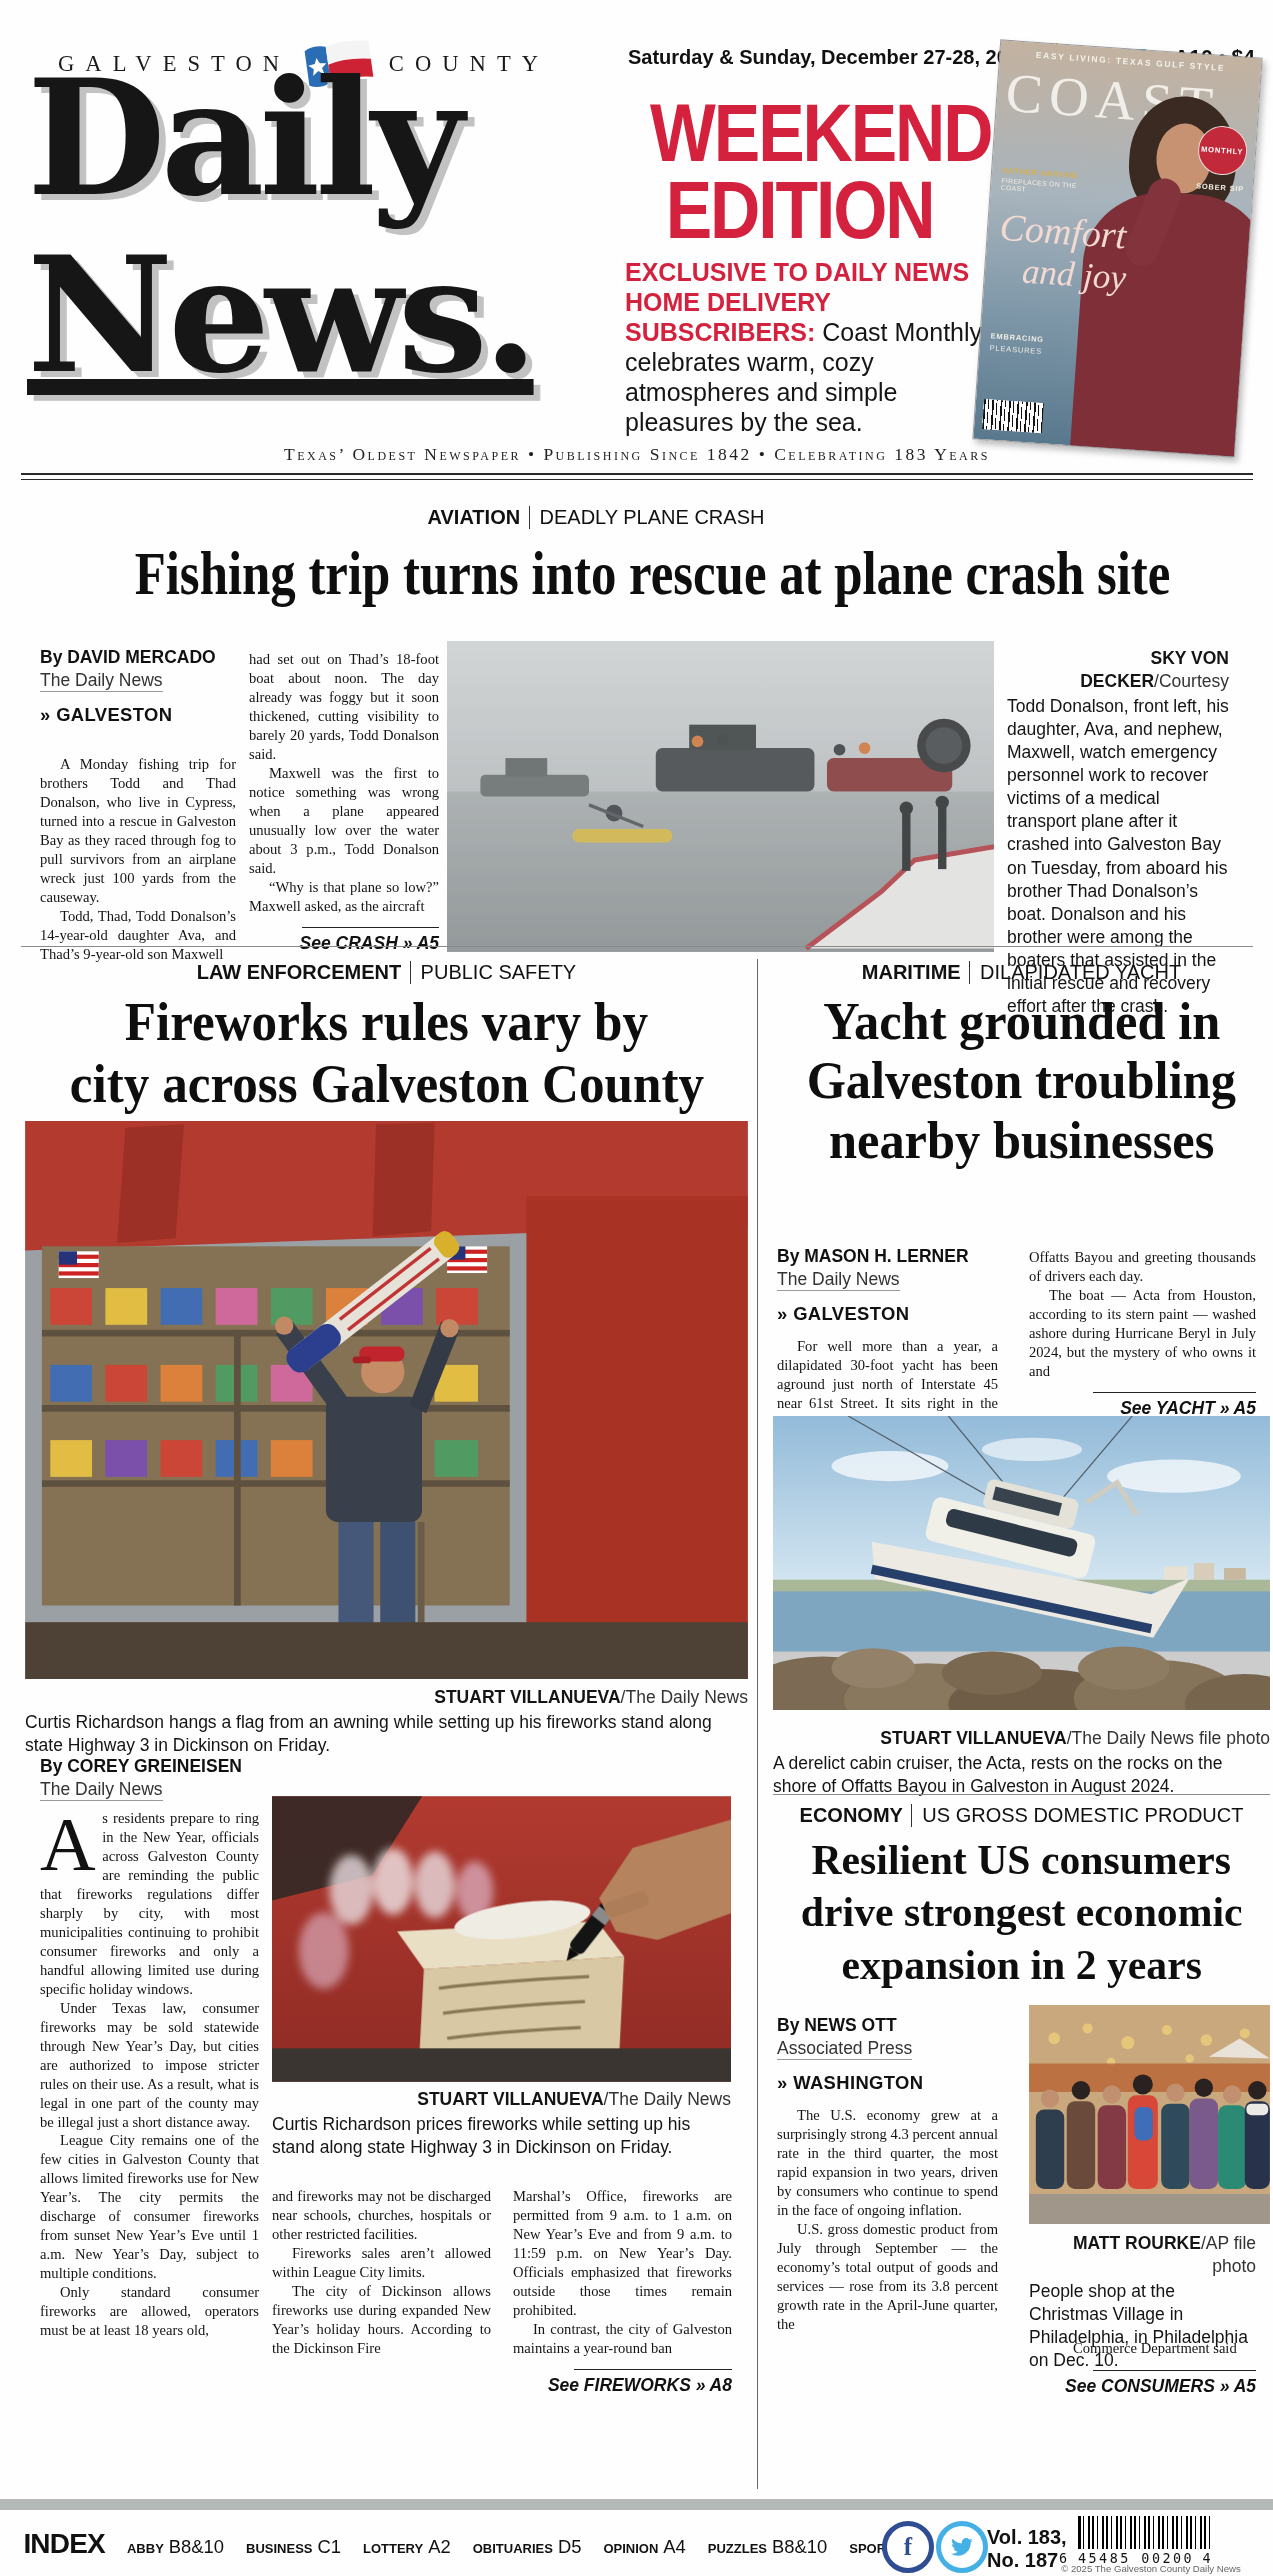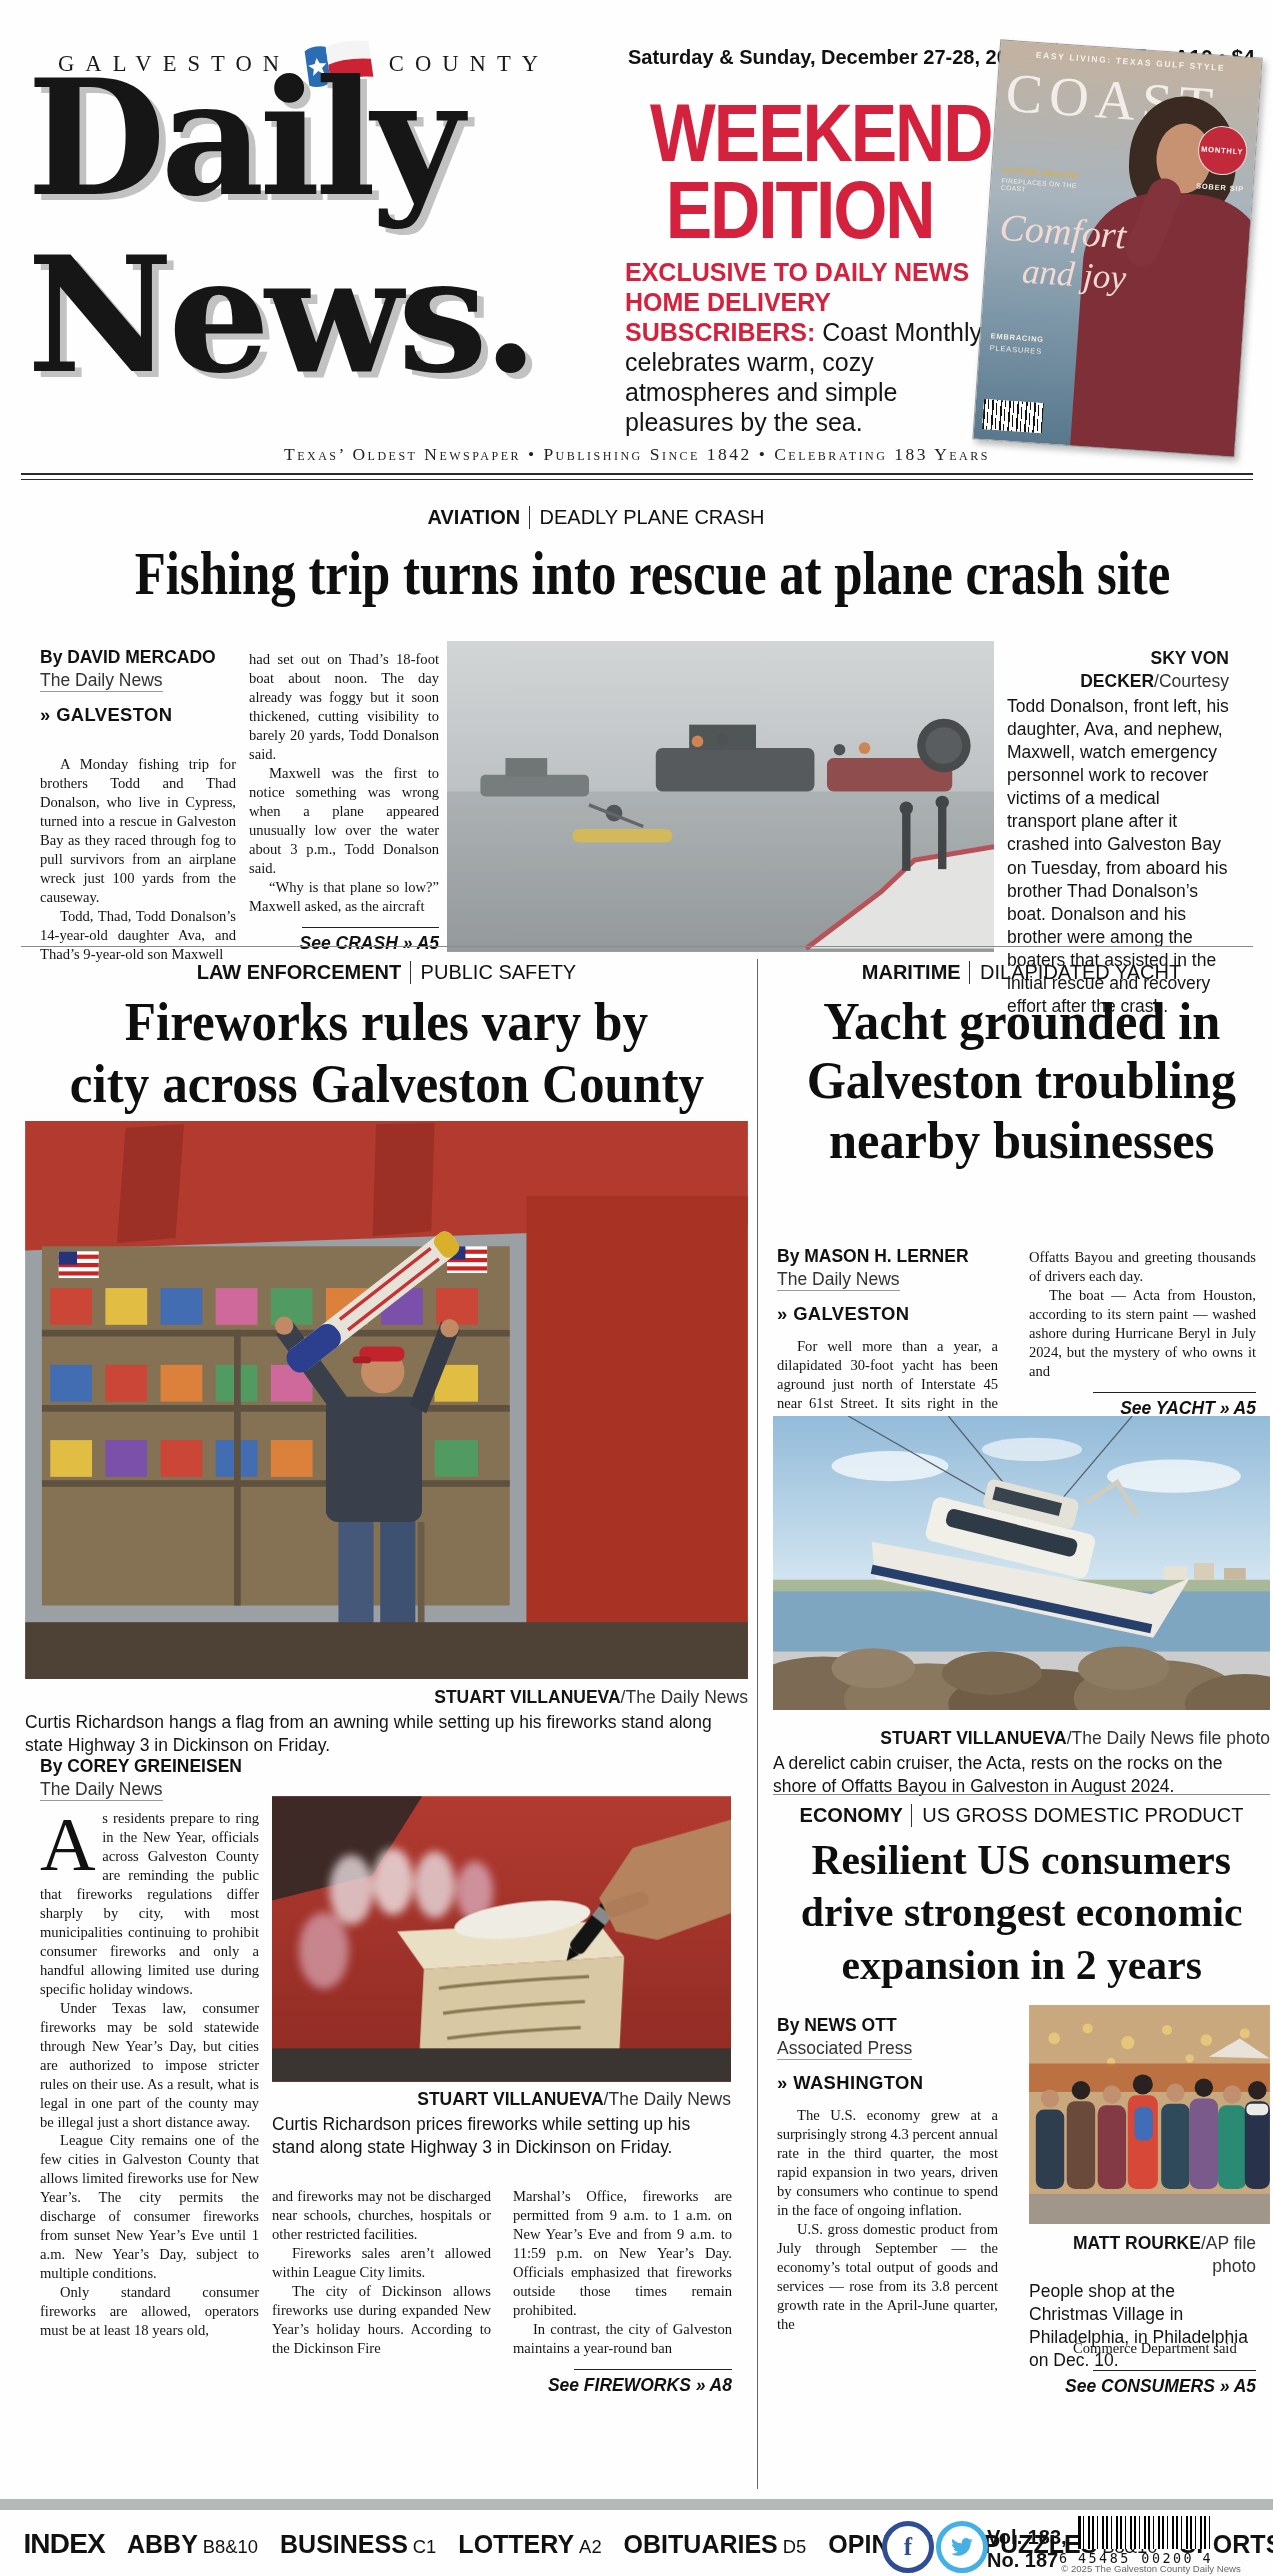--- a/index.html
+++ b/index.html
@@ -80,21 +80,21 @@
   #cover .blurbL2{position:absolute;top:136px;left:10px;width:92px;color:#f0ede4;font-size:6.7px;letter-spacing:0.4px;}
   #cover .blurbR{position:absolute;top:127px;right:8.4px;color:#f0ede4;font-size:7.5px;font-weight:700;letter-spacing:0.8px;}
   #cover .blurbB1{position:absolute;bottom:99px;left:10px;color:#f0ede4;font-size:7.5px;font-weight:700;letter-spacing:0.8px;}
   #cover .blurbB2{position:absolute;bottom:87px;left:10px;color:#f0ede4;font-size:7.5px;letter-spacing:0.8px;}
   #cover .cbar{position:absolute;left:8.4px;bottom:10px;width:60px;height:30px;background:#fff;
     background-image:repeating-linear-gradient(90deg,#111 0 1.7px,#fff 1.7px 4.2px,#111 4.2px 5px,#fff 5px 8.4px);}
 
   
   .footbar{display:flex;align-items:baseline;gap:22px;}
   .footbar .idx{font-size:28px;font-weight:800;letter-spacing:-0.8px;}
-  .fitem b{font-size:25px;font-weight:700;}
+  .fitem b{font-size:13px;font-weight:700;}
   .fitem span{font-size:18.4px;font-weight:400;margin-left:5px;}
   .social{width:42px;height:42px;border-radius:50%;display:flex;align-items:center;justify-content:center;
           background:#fff;font-weight:700;}
   .fb{border:5px solid #2f4d92;color:#2f4d92;font-size:25px;font-family:"Liberation Serif",serif;}
   .tw{border:5px solid #45b0e6;color:#45b0e6;font-size:20px;}
   .vol{font-size:20px;font-weight:700;line-height:1.15;text-align:left;}
   .barcode{width:134px;height:33px;background:#fff;
     background-image:repeating-linear-gradient(90deg,#000 0 2.5px,#fff 2.5px 5px,#000 5px 5.8px,#fff 5.8px 10px,#000 10px 11.7px,#fff 11.7px 14px);}
   .bdigits{display:flex;gap:8.4px;font-family:"DejaVu Sans Mono",monospace;font-size:13.4px;letter-spacing:2.5px;}
   .copyright{font-size:9.6px;color:#666;}
@@ -113,21 +113,21 @@
           <path d="M30 6 Q50 0 82 6 L82 28 Q52 22 30 28 Z" fill="#f4f4f4"></path>
           <path d="M30 28 Q52 22 82 28 L82 50 Q50 44 30 50 Z" fill="#cc2233"></path>
           <path d="M17 18 l3 7 8 1-6 5 2 8-7-5-7 5 2-8-6-5 8-1z" fill="#fff"></path>
         </g>
       </svg>
     </span>
     <span>COUNTY</span>
   </div>
 
   <div class="abs bigtitle" style="left:27px;top:55px;">Daily</div>
-  <div class="abs bigtitle" style="left:27px;top:232px;">News.</div>
+  <div class="abs bigtitle" style="left:27px;top:232px;text-decoration:underline;">News.</div>
 
   <div class="abs datebar" style="left:628px;top:43px;">
     <span>Saturday &amp; Sunday, December 27-28, 2025</span>
     <span style="display:inline-flex;">
       <svg width="37" height="28" viewBox="0 0 44 34">
         <circle cx="20" cy="13" r="9" fill="#f0a828"></circle>
         <g stroke="#f0a828" stroke-width="2.5">
           <line x1="20" y1="0" x2="20" y2="4"></line>
             <line x1="6" y1="13" x2="2" y2="13"></line>
           <line x1="38" y1="13" x2="34" y2="13"></line>

